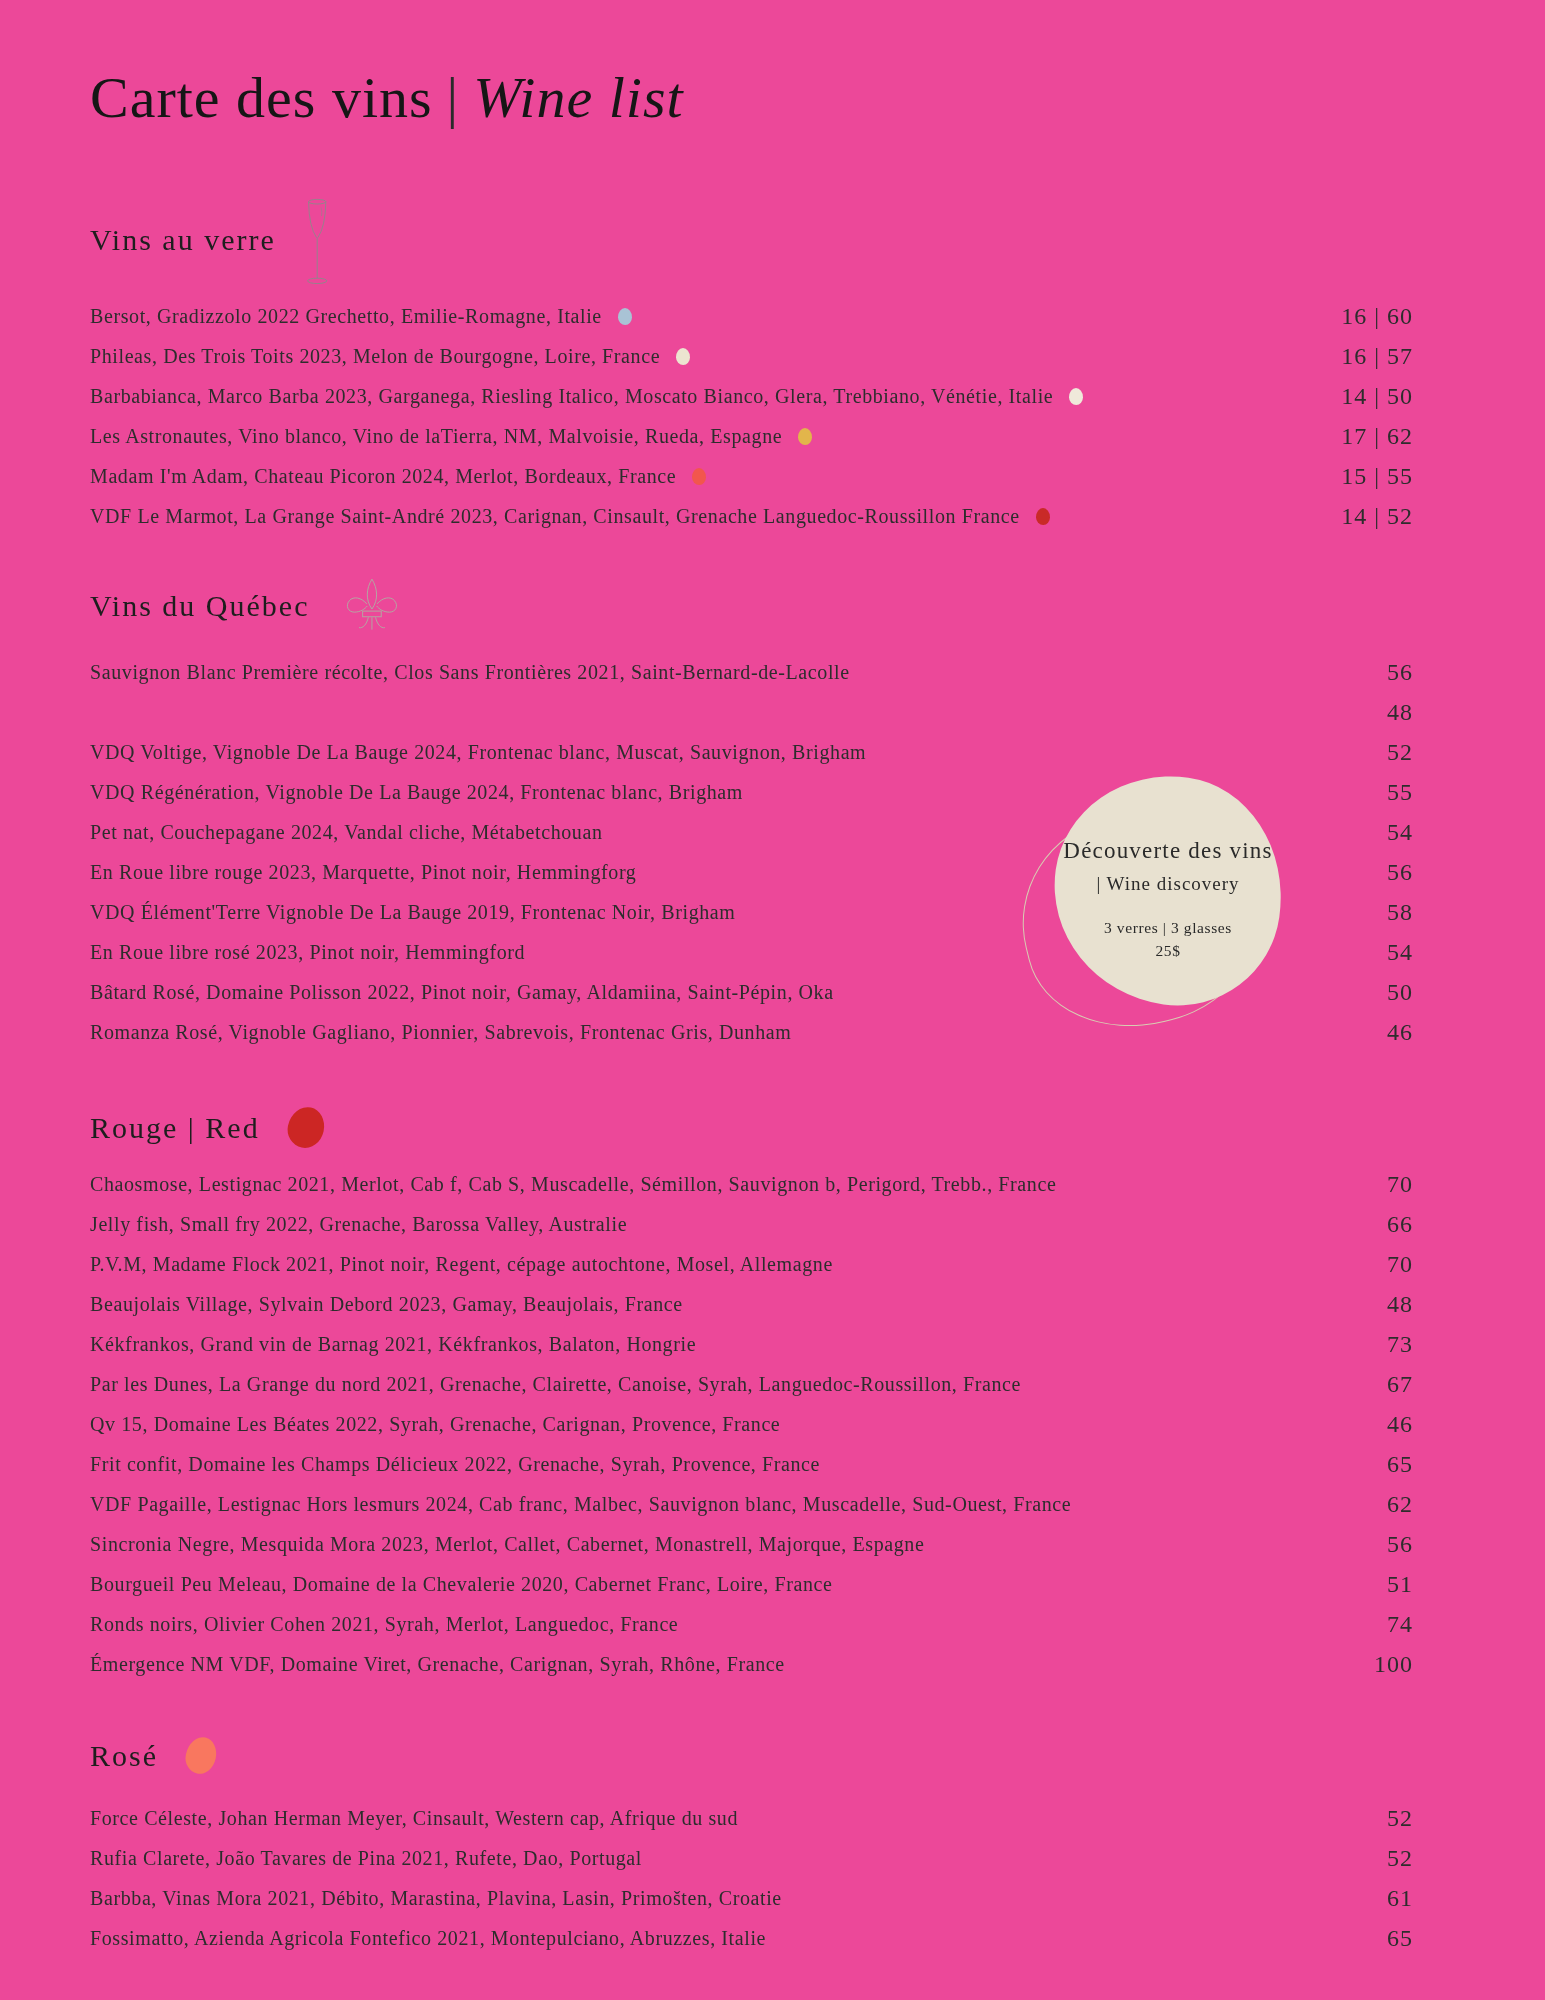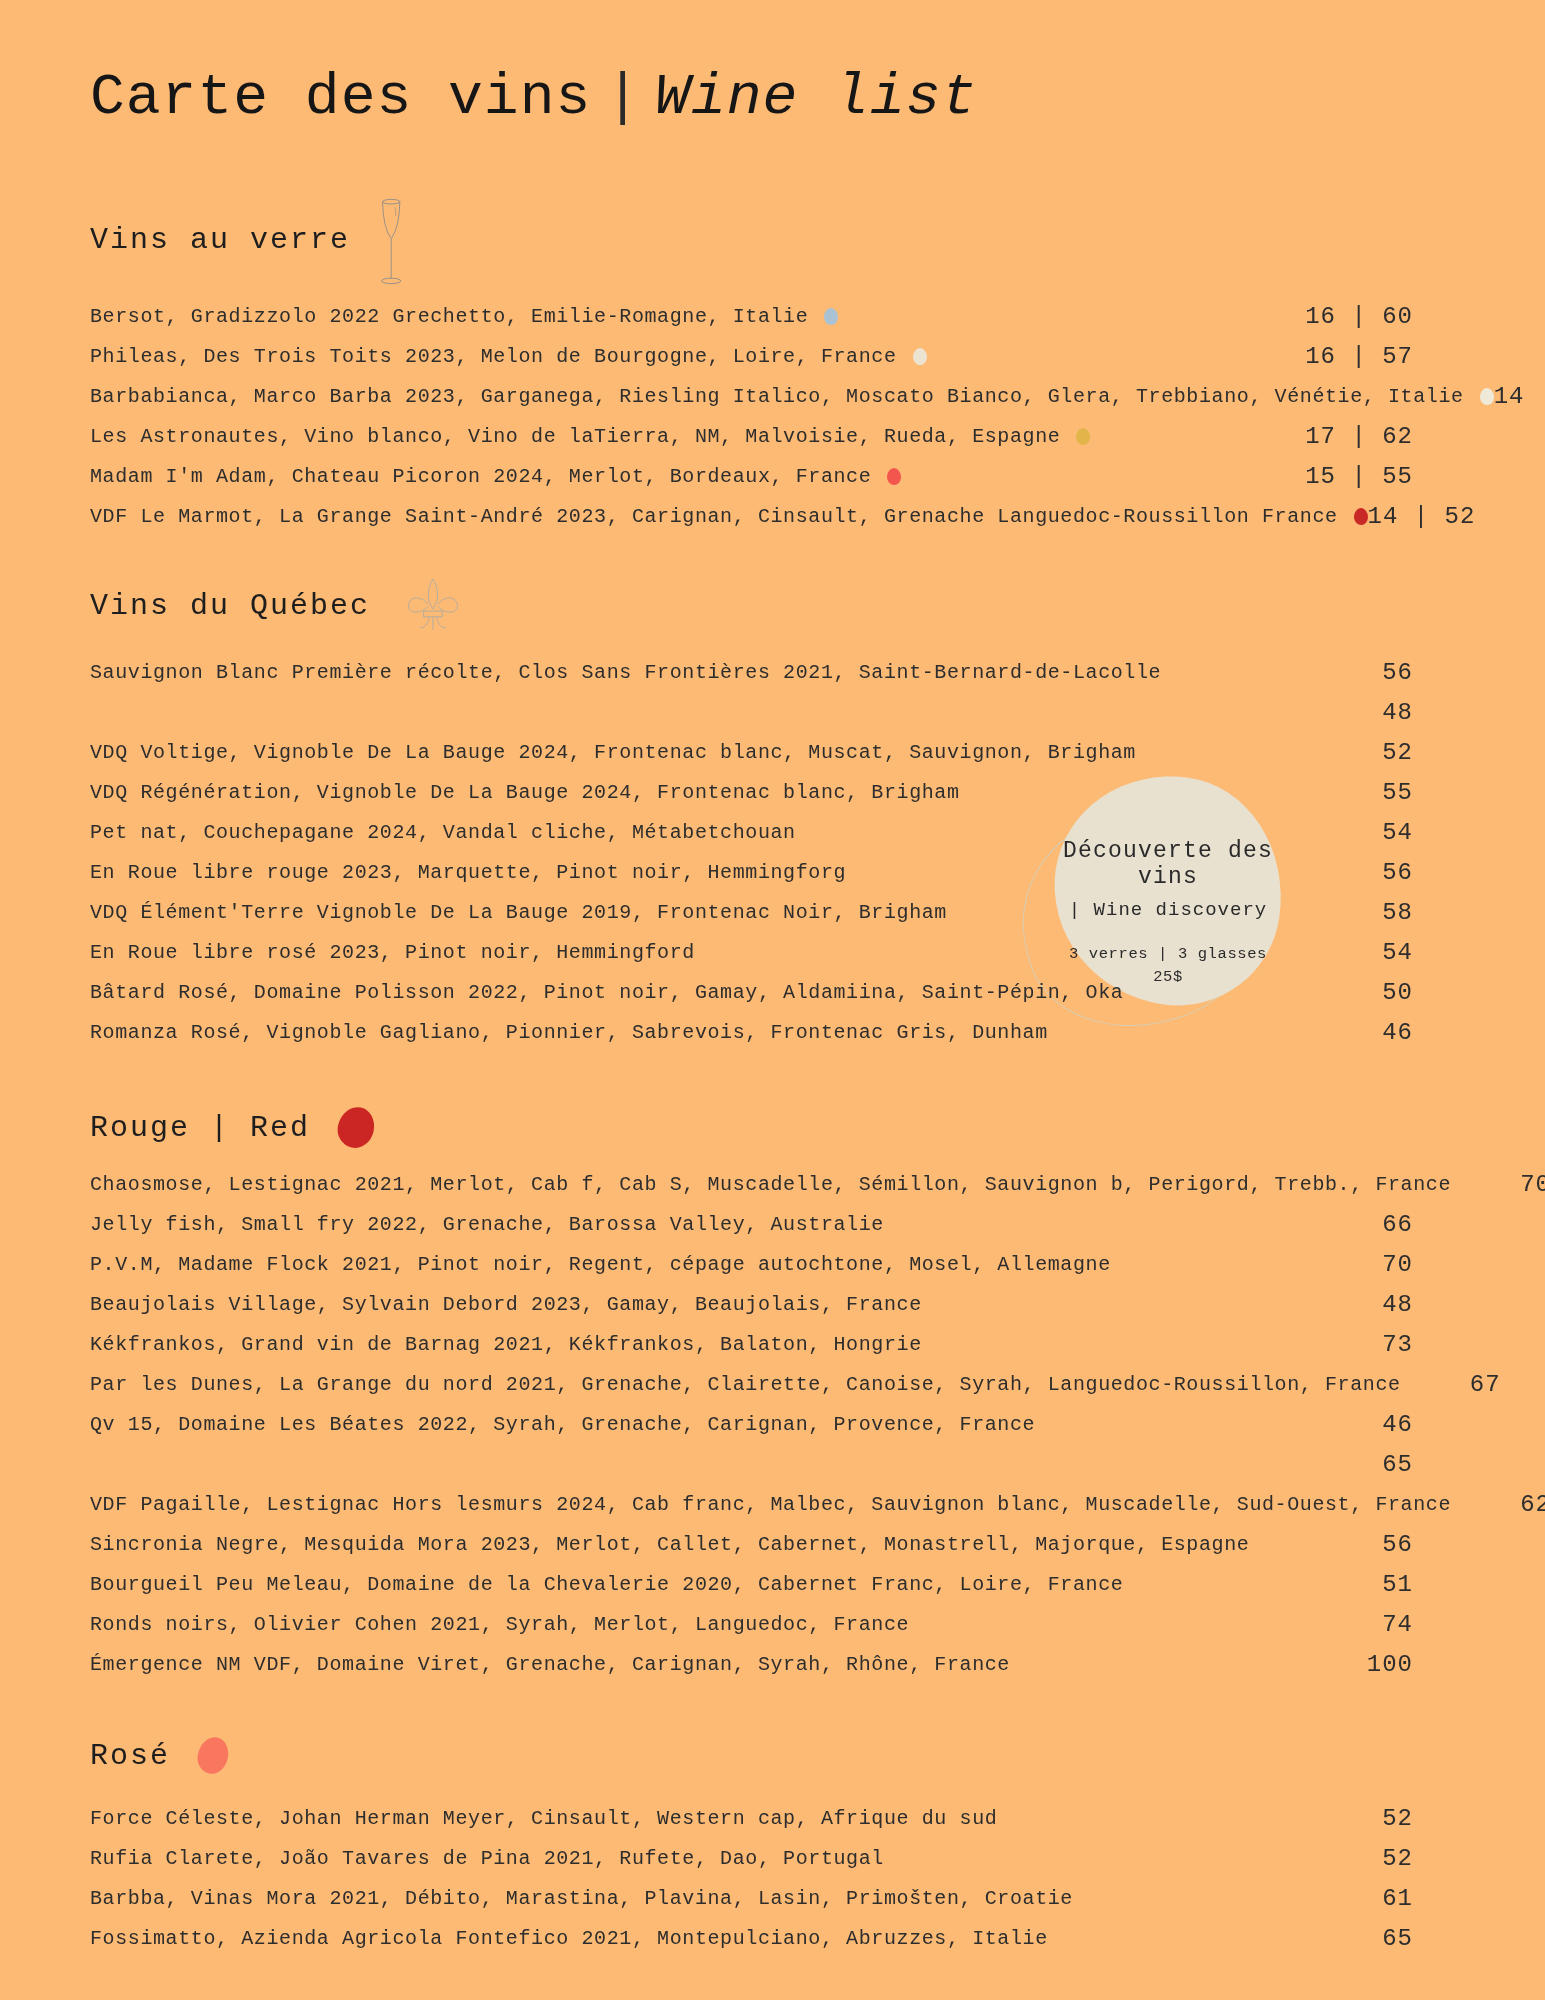--- a/index.html
+++ b/index.html
@@ -1,22 +1,22 @@
 <!DOCTYPE html>
 <html><head>
 <meta charset="utf-8">
 <style>
   * { margin:0; padding:0; box-sizing:border-box; }
   html,body { background:#ffffff; }
   .page {
     position:relative;
     width:1545px; height:2000px;
-    background:#fdba74;
+    background:#ec4899;
     overflow:hidden;
-    font-family:Liberation Mono, monospace;
+    font-family:Liberation Serif, serif;
     color:#2d2d2d;
     padding:0 132px 0 90px;
   }
   h1 {
     margin-top:68px;
     font-size:58px;
     font-weight:300;
     letter-spacing:1px;
     color:#161616;
     line-height:1.05;
@@ -309,20 +309,23 @@
         </div>
 
         <div class="wine-row">
           <span class="wine-text">
             <span>Qv 15, Domaine Les Béates 2022, Syrah, Grenache, Carignan, Provence, France</span>
           </span>
           <span class="wine-price">46</span>
         </div>
 
         <div class="wine-row">
+          <span class="wine-text">
+            <span>Frit confit, Domaine les Champs Délicieux 2022, Grenache, Syrah, Provence, France</span>
+          </span>
           <span class="wine-price">65</span>
         </div>
 
         <div class="wine-row">
           <span class="wine-text">
             <span>VDF Pagaille, Lestignac Hors lesmurs 2024, Cab franc, Malbec, Sauvignon blanc, Muscadelle, Sud-Ouest, France</span>
           </span>
           <span class="wine-price">62</span>
         </div>
 

